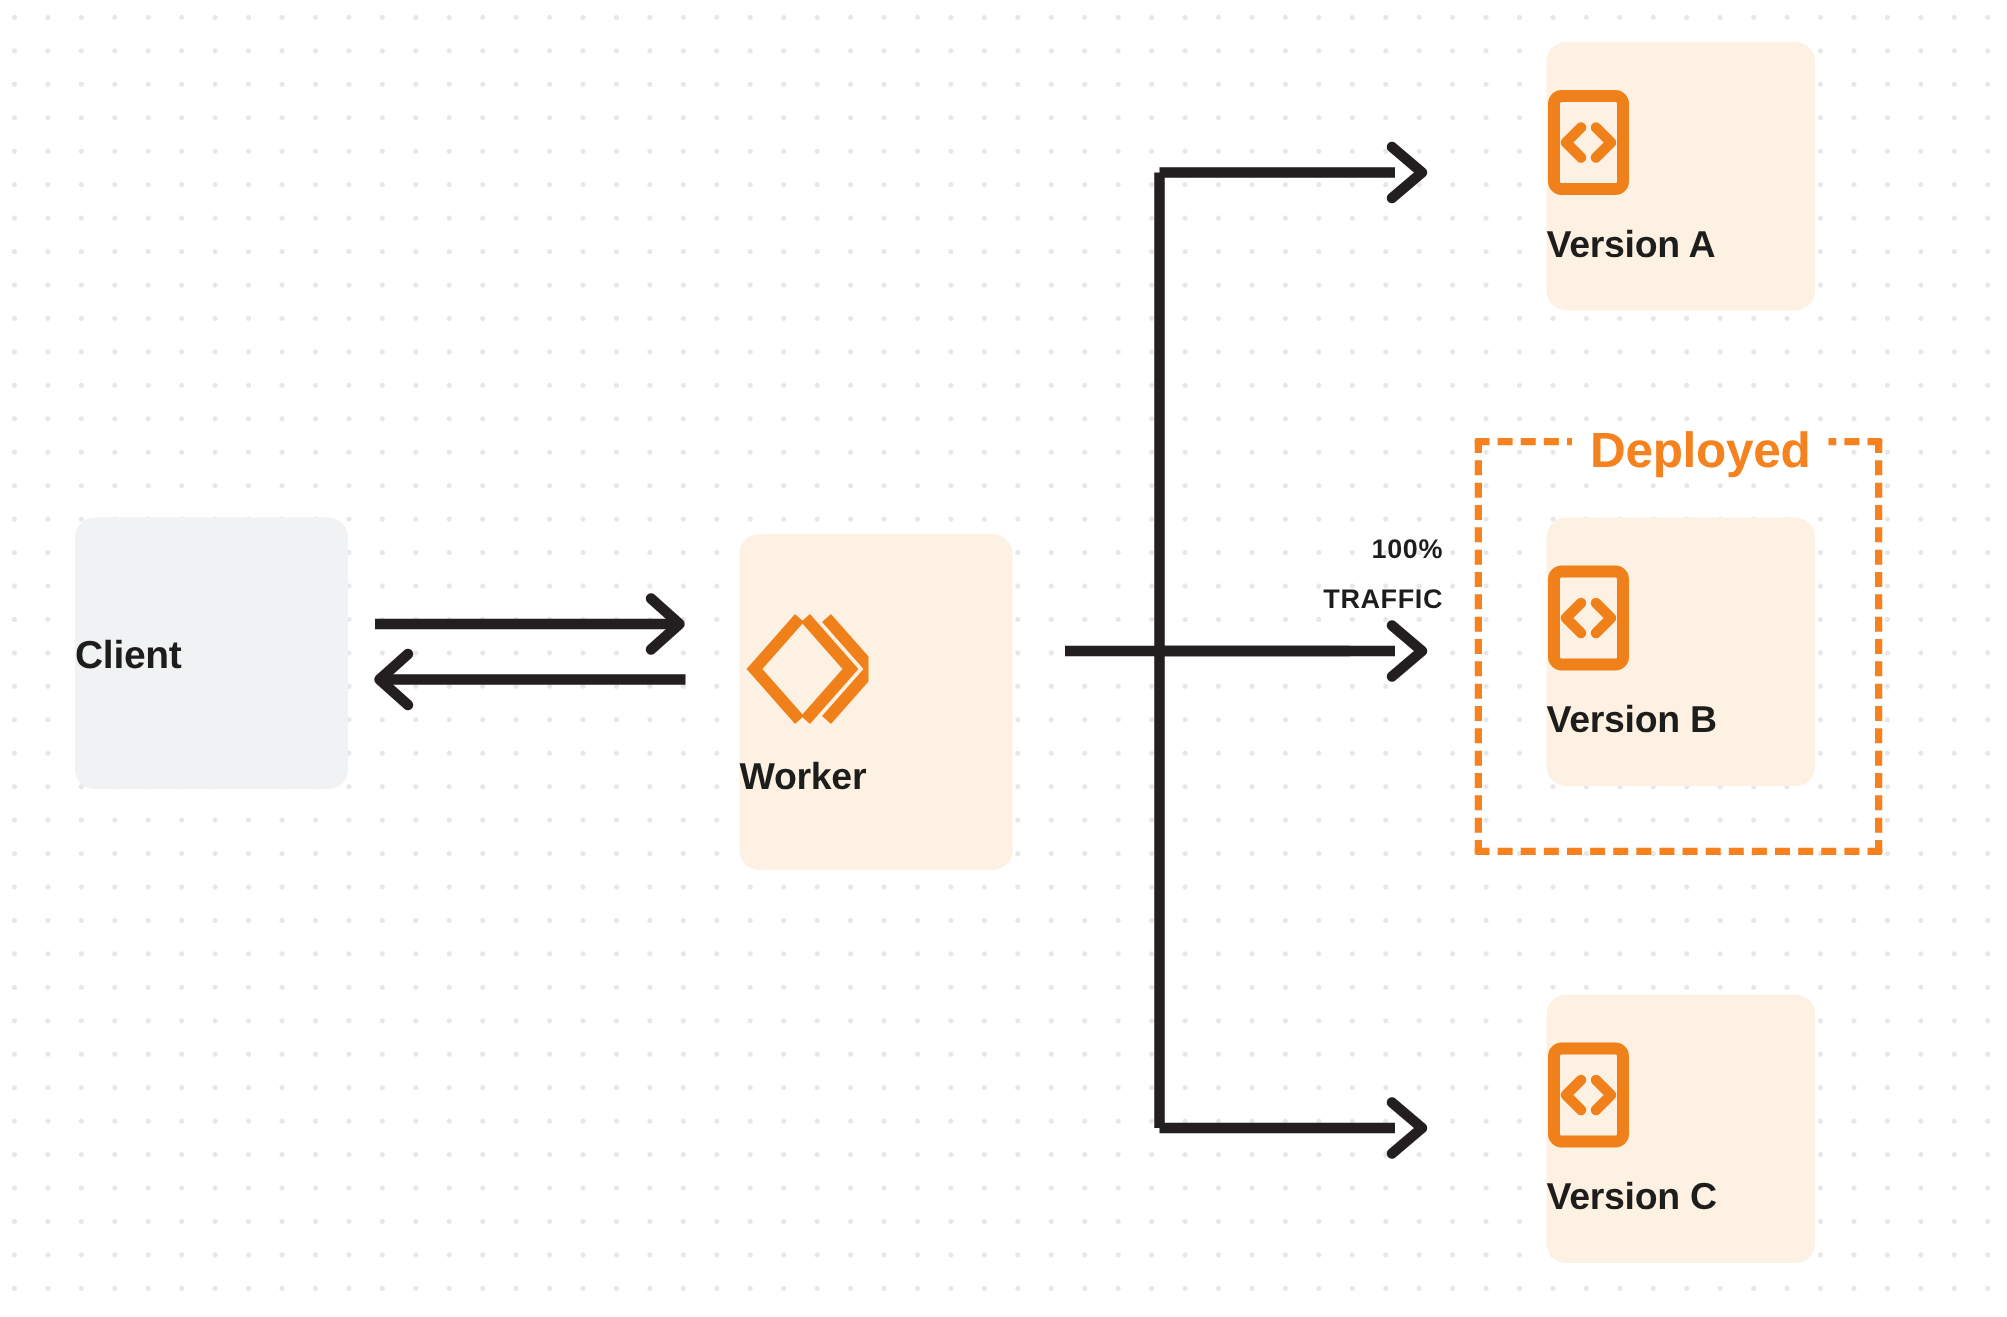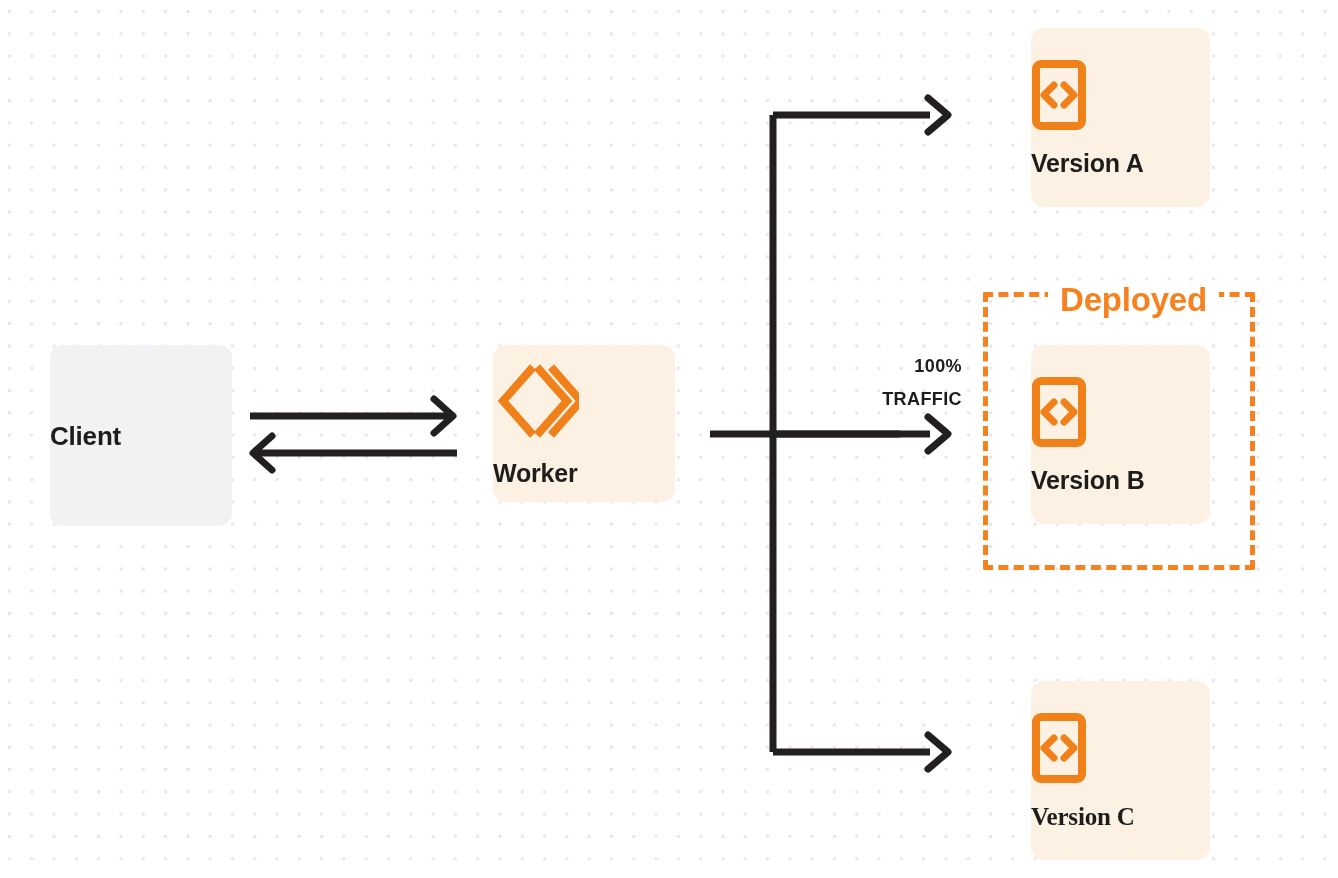--- a/index.html
+++ b/index.html
@@ -23,30 +23,30 @@
     display:flex;
     flex-direction:column;
     align-items:flex-start;
     justify-content:center;
   }
   .node-client{
     left:30px;top:345px;width:182px;height:181px;
     background:#f1f2f4;border-radius:13px;margin-left:20px;
   }
   .node-worker{
-    left:493px;top:345px;width:182px;height:157px;
+    left:493px;top:356px;width:182px;height:224px;
     background:#fdf1e3;border-radius:13px;
   }
   .node-version{
     left:1031px;width:179px;height:179px;
     background:#fdf1e3;border-radius:13px;
   }
   .node-va{top:28px;}
   .node-vb{top:345px;}
-  .node-vc{top:681px;font-family:Liberation Serif, serif;}
+  .node-vc{top:663px;}
   .node-label{
     font-size:25px;
     font-weight:bold;
     color:#1d1d1b;
     letter-spacing:-0.2px;
     line-height:1;
   }
   .node-client .node-label{font-size:26px;}
   .node-worker .node-label{margin-top:20px;}
   .node-version .node-label{margin-top:20px;}

